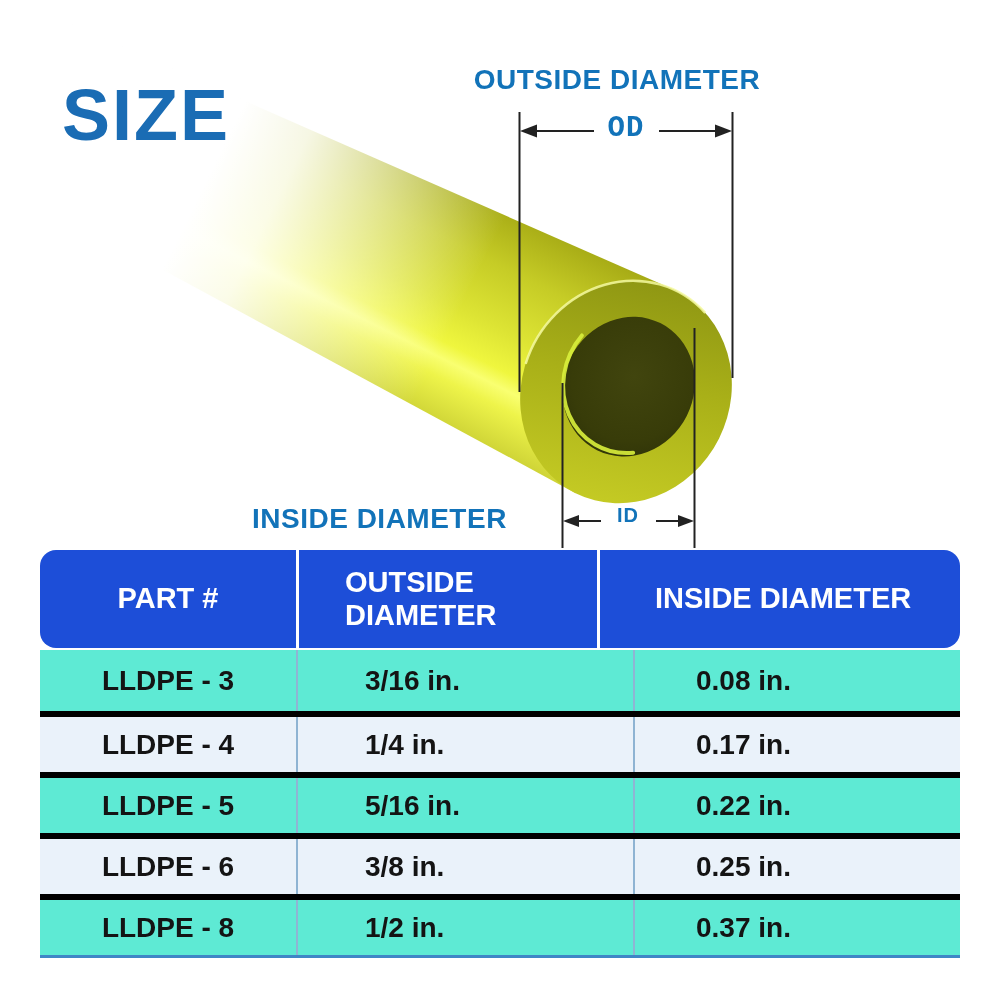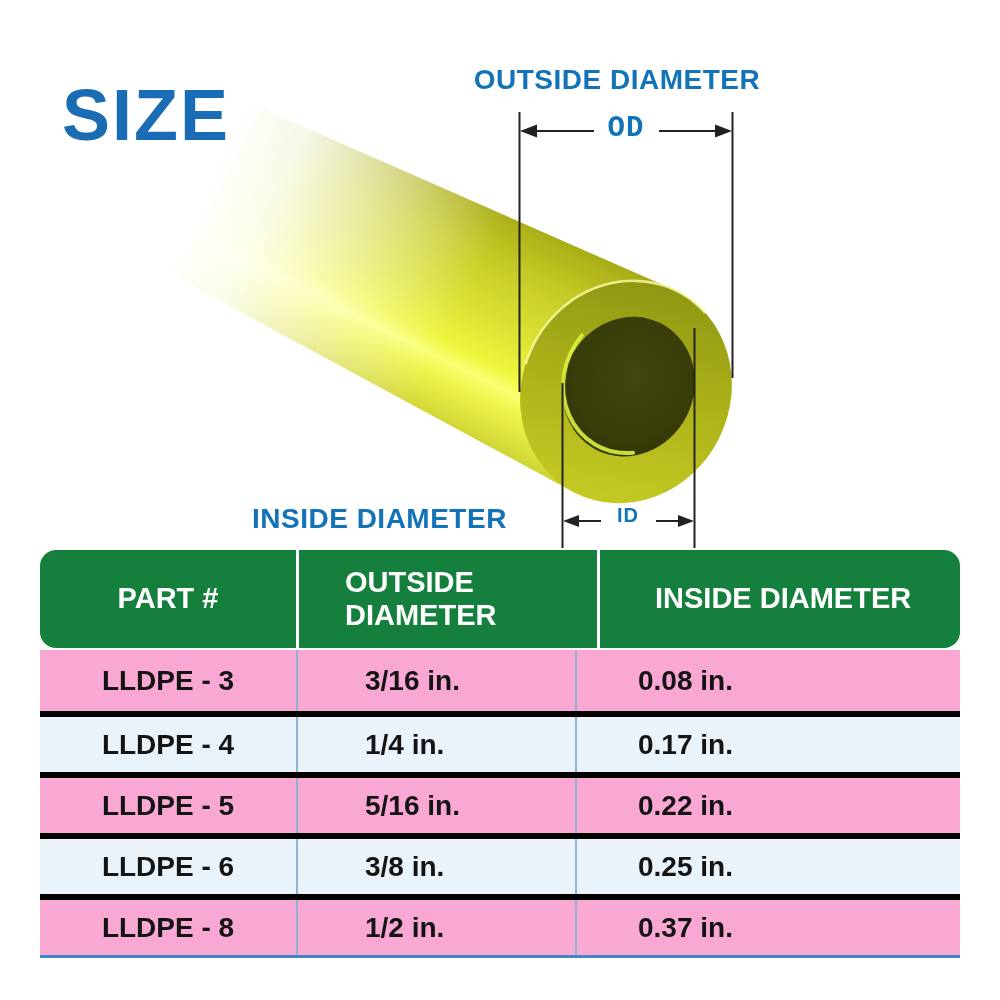--- a/index.html
+++ b/index.html
@@ -18,40 +18,40 @@
     position:absolute; font-weight:bold; color:#1273b9;
   }
   .lbl-outside { left:437px; top:64px; width:360px; text-align:center; font-size:28px; letter-spacing:0.5px; }
   .lbl-od      { left:576px; top:112px; width:100px; text-align:center; font-size:29px; letter-spacing:1px;font-family:Liberation Mono, monospace; }
   .lbl-inside  { left:252px; top:503px; font-size:28px; letter-spacing:0.5px; white-space:nowrap; }
   .lbl-id      { left:578px; top:504px; width:100px; text-align:center; font-size:20px; letter-spacing:1px; }
 
   
   .spec-table { position:absolute; left:40px; top:550px; width:920px; }
   .thead {
-    display:flex; height:98px; background:#15803d; color:#ffffff;
+    display:flex; height:98px; background:#1d4ed8; color:#ffffff;
     border-radius:16px; overflow:hidden; margin-bottom:2px;
   }
   .th {
     display:flex; align-items:center; box-sizing:border-box;
     font-size:29px; font-weight:bold; line-height:1.15;
   }
   .th.c1 { width:256px; justify-content:center; }
   .th.c2 { width:301px; padding-left:46px; padding-right:20px; border-left:3px solid #ffffff; }
   .th.c3 { flex:1; padding-left:55px; padding-right:20px; border-left:3px solid #ffffff; }
   .tbody { border-bottom:3px solid #3f86c6; }
   .trow {
-    display:flex; height:61px; box-sizing:border-box; background:#f9a8d4;
+    display:flex; height:61px; box-sizing:border-box; background:#5eead4;
     font-size:28px; font-weight:bold; color:#141414;
   }
   .trow.alt { background:#eaf2fa; }
   .trow + .trow { border-top:6px solid #000000; }
   .td { display:flex; align-items:center; box-sizing:border-box; }
   .td.c1 { width:256px; justify-content:center; }
-  .td.c2 { width:279px; padding-left:67px; border-left:2px solid #8fb4d3; }
+  .td.c2 { width:337px; padding-left:67px; border-left:2px solid #8fb4d3; }
   .td.c3 { flex:1; padding-left:61px; border-left:2px solid #8fb4d3; }
 </style>
 </head>
 <body>
 
 <div class="page">
 
   <svg class="tube-svg" width="1000" height="560" viewBox="0 0 1000 560">
     <defs>
       <linearGradient id="bodyGrad" gradientUnits="userSpaceOnUse" x1="0" y1="-113" x2="0" y2="113">

